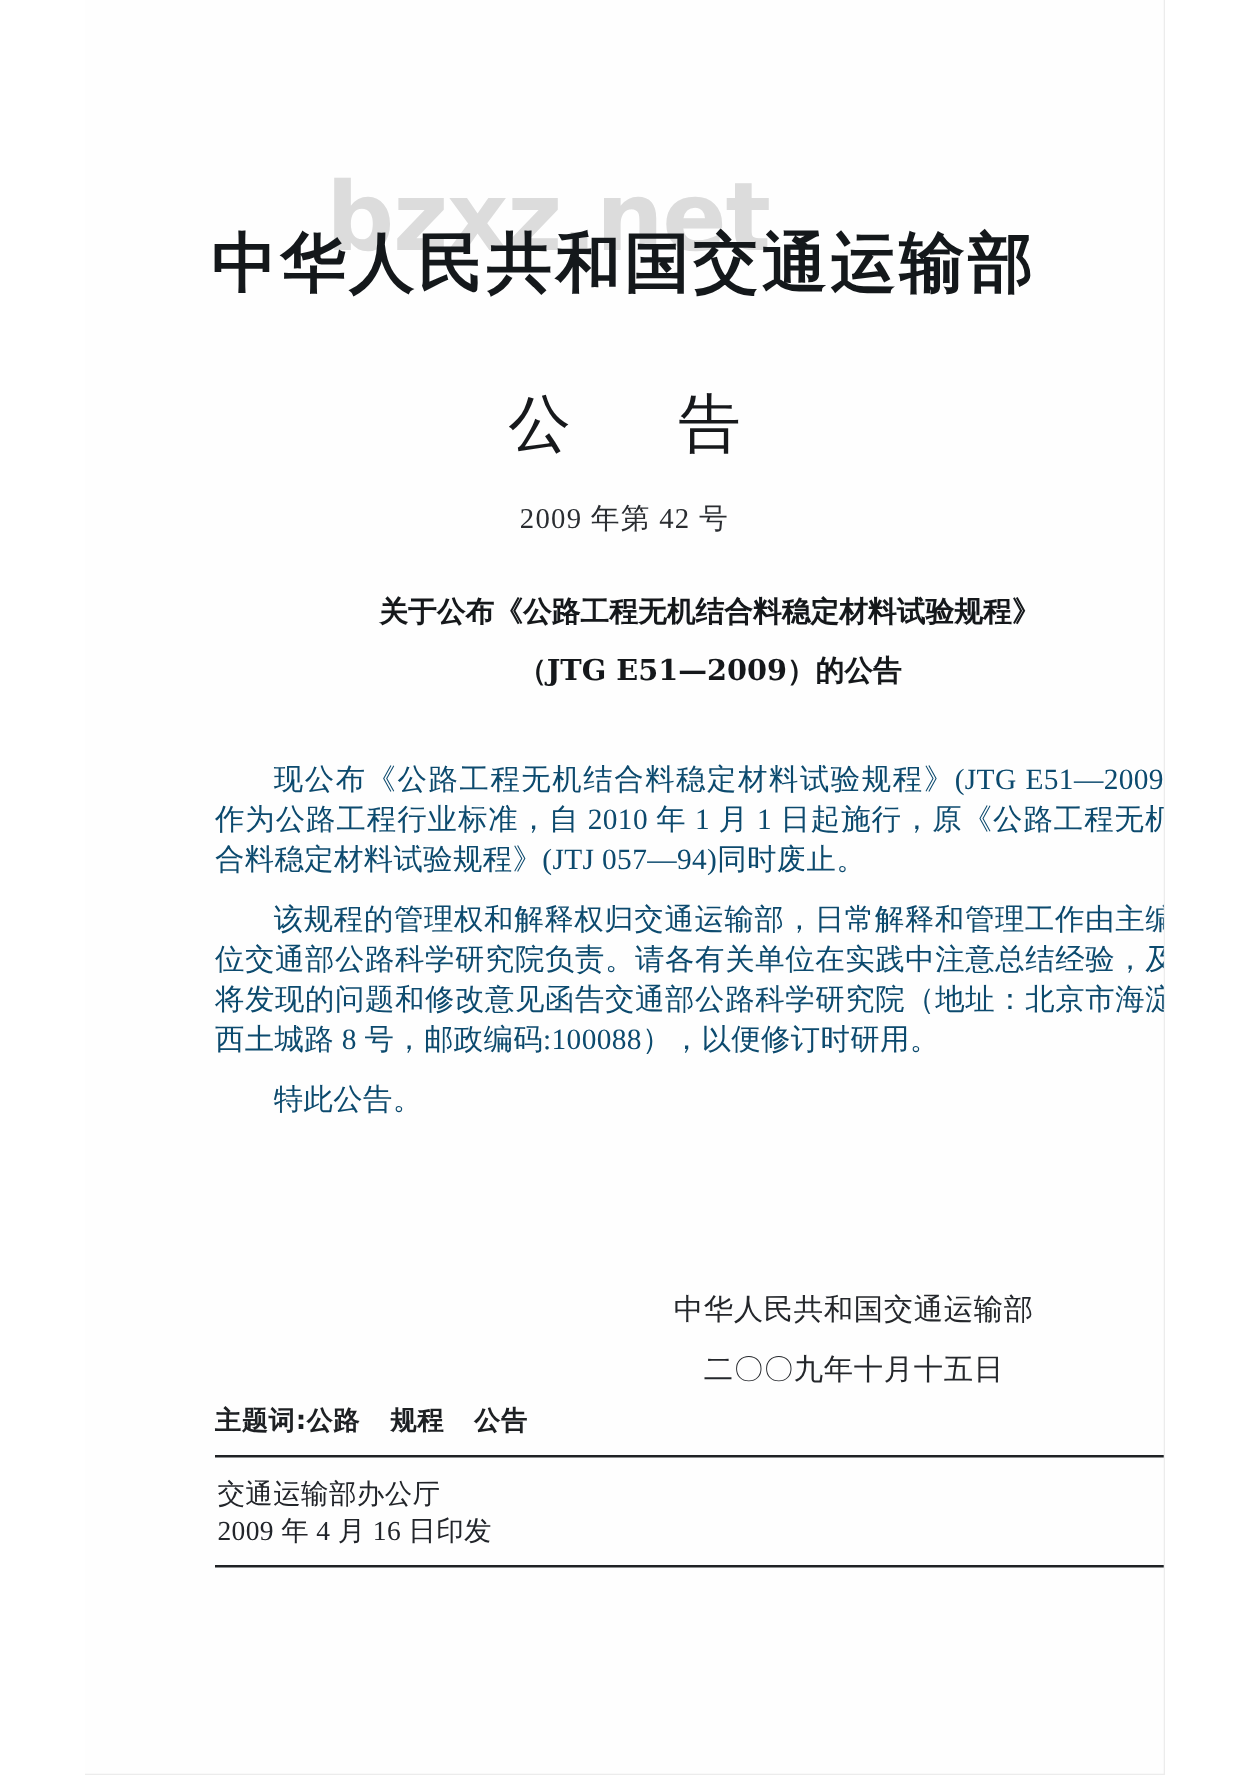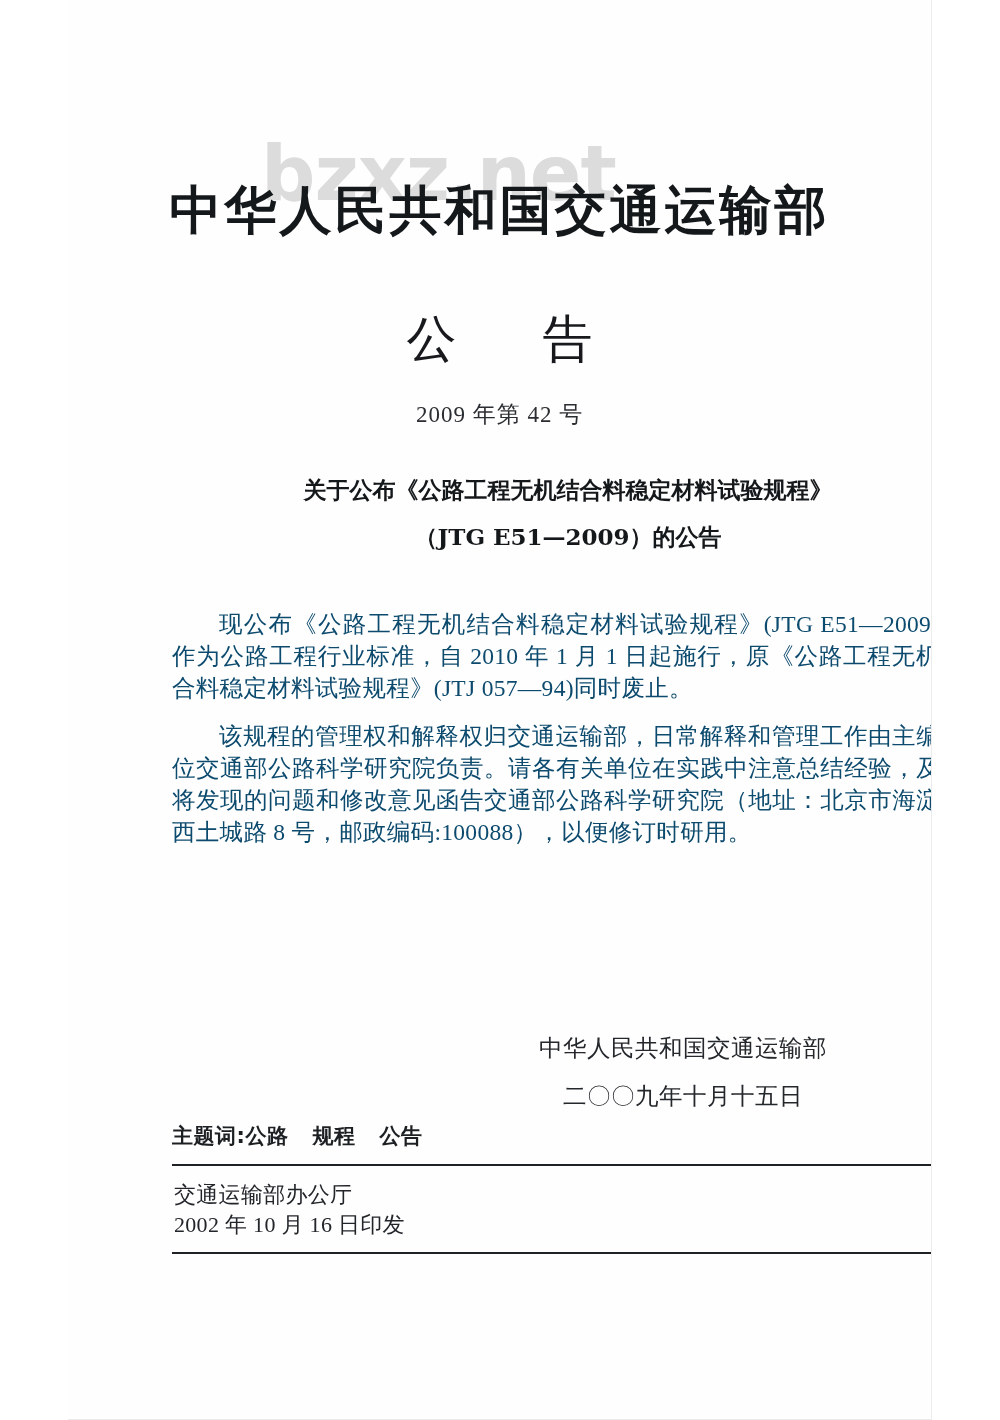--- a/index.html
+++ b/index.html
@@ -184,32 +184,33 @@
   <div class="doc-number">2009 年第 42 号</div>
 
   <div class="doc-title">
     <span>关于公布《公路工程无机结合料稳定材料试验规程》</span>
     <span class="line2">（JTG E51—2009）的公告</span>
   </div>
 
   <div class="body-text">
     <p>现公布《公路工程无机结合料稳定材料试验规程》(JTG E51—2009)，作为公路工程行业标准，自 2010 年 1 月 1 日起施行，原《公路工程无机结合料稳定材料试验规程》(JTJ 057—94)同时废止。</p>
     <p>该规程的管理权和解释权归交通运输部，日常解释和管理工作由主编单位交通部公路科学研究院负责。请各有关单位在实践中注意总结经验，及时将发现的问题和修改意见函告交通部公路科学研究院（地址：北京市海淀区西土城路 8 号，邮政编码:100088），以便修订时研用。</p>
+    <p class="tight">特此公告。</p>
   </div>
 
   <div class="signature">
     <span>中华人民共和国交通运输部</span>
     <span class="sig-date">二〇〇九年十月十五日</span>
   </div>
 
   <div class="footer">
     <div class="keywords">
       <span>主题词:公路</span><span class="kw">规程</span><span class="kw">公告</span>
     </div>
     <div class="rule"></div>
     <div class="issuer-row">
       <span>交通运输部办公厅</span>
-      <span>2002 年 10 月 16 日印发</span>
+      <span>2009 年 4 月 16 日印发</span>
     </div>
     <div class="rule"></div>
   </div>
 
 </div>
 
 </body></html>

